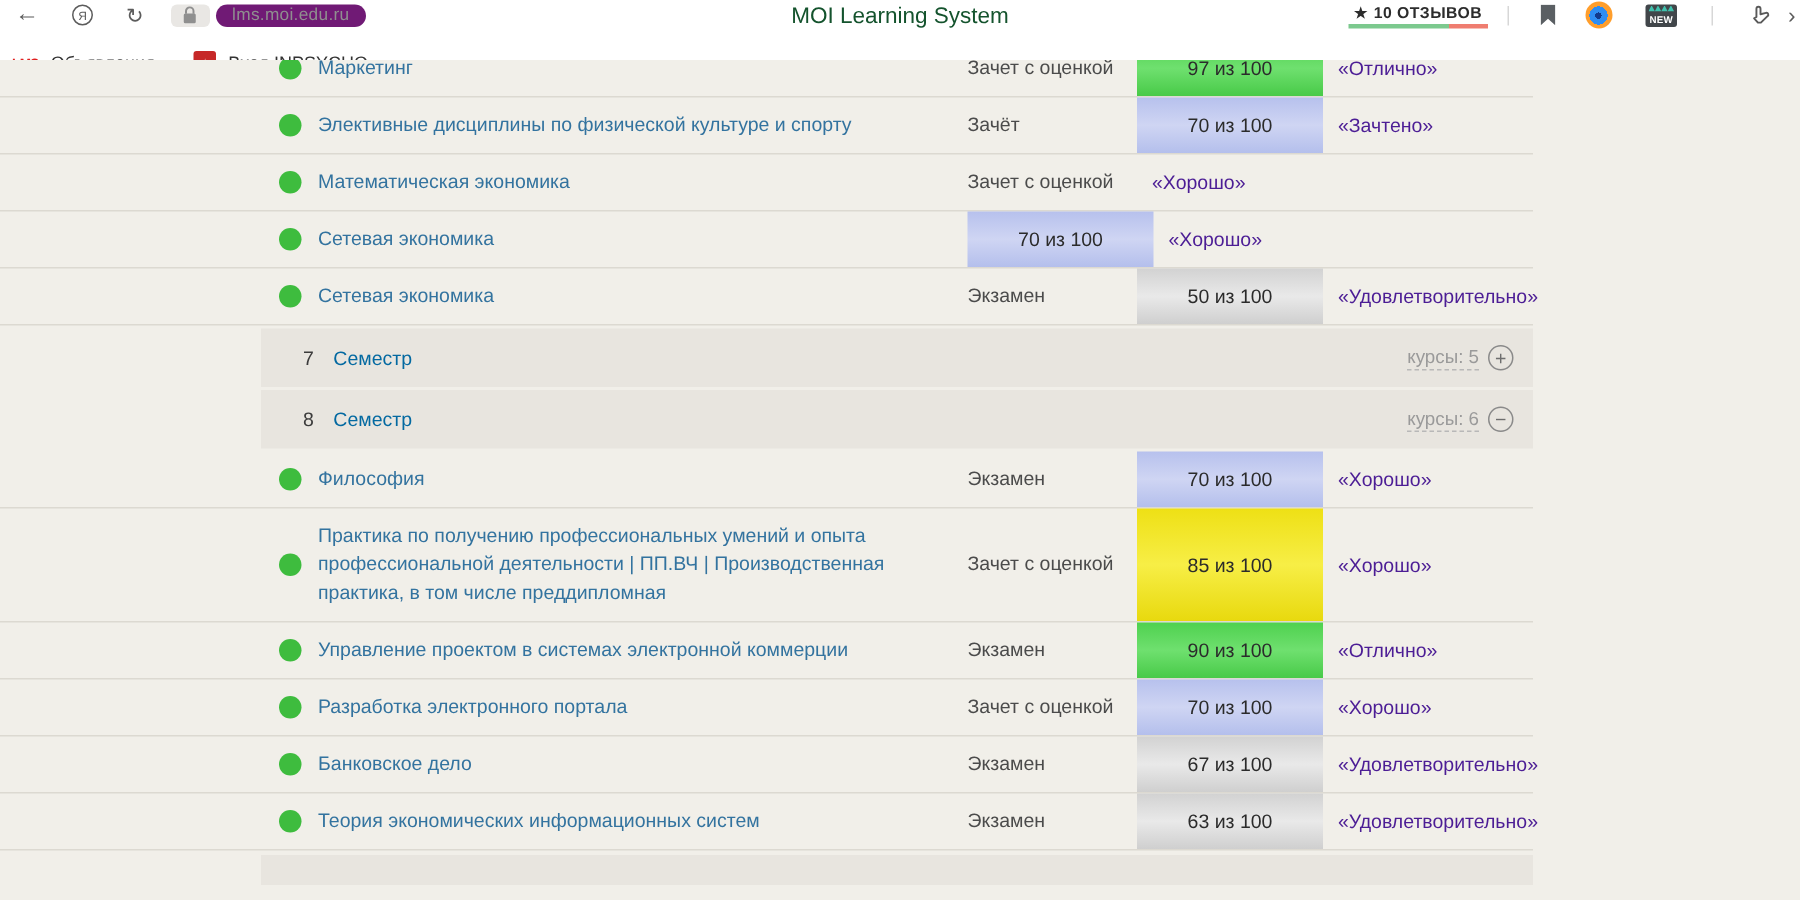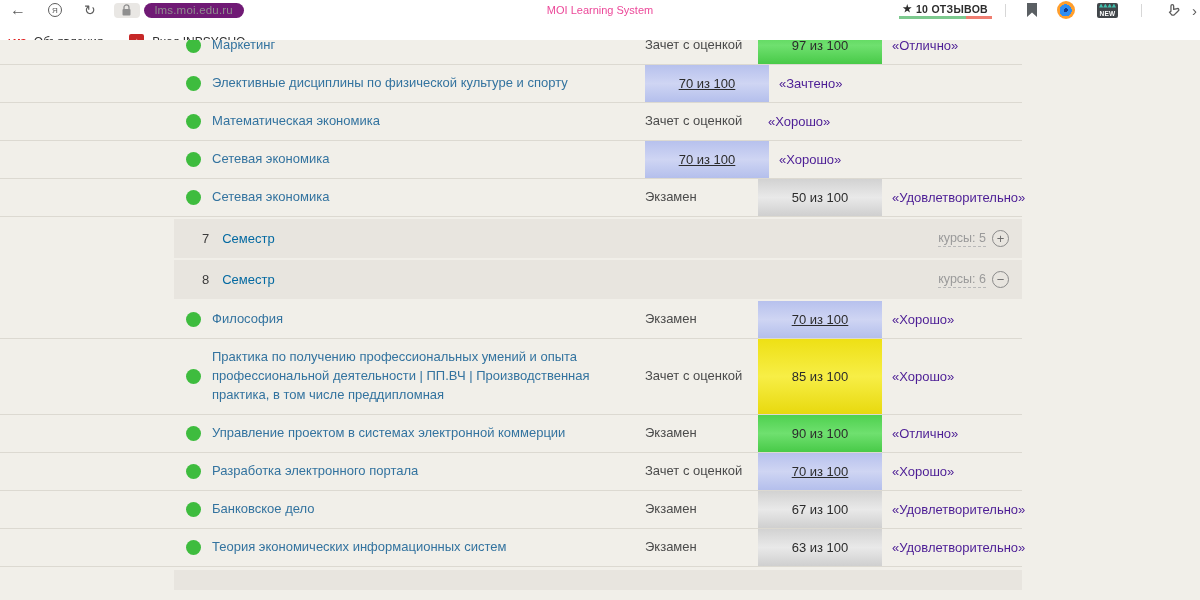--- a/index.html
+++ b/index.html
@@ -9,21 +9,21 @@
   .screen { position:relative; width:1200px; height:600px; background:#fff; overflow:hidden; }
 
   
   .topbar { position:relative; height:20px; background:#fff; display:flex; align-items:center; padding:0 0 0 10px; }
   .nav-ico { color:#5c5c5c; font-size:14px; line-height:1; cursor:pointer; }
   .back-arrow { font-size:16px; margin-right:22px; }
   .ya-circle { width:14px; height:14px; border:1.2px solid #5c5c5c; border-radius:50%; display:flex; align-items:center; justify-content:center; font-size:8px; color:#5c5c5c; margin-right:22px; }
   .refresh { font-size:14px; margin-right:18px; }
   .lock-pill { background:#e9e7e4; border-radius:4px; height:15px; width:26px; display:flex; align-items:center; justify-content:center; margin-right:4px; }
   .url-pill { background:#701a75; border-radius:8px; height:15px; display:flex; align-items:center; padding:0 11px; color:#8f8f8f; font-size:11.5px; letter-spacing:.2px;text-align:right; }
-  .tab-title { position:absolute; left:0; right:0; top:0; height:20px; display:flex; align-items:center; justify-content:center; color:#ec4899; font-size:11px; pointer-events:none; }
+  .tab-title { position:absolute; left:0; right:0; top:0; height:20px; display:flex; align-items:center; justify-content:center; color:#14532d; font-size:15px; pointer-events:none; }
   .top-right { margin-left:auto; display:flex; align-items:center; height:20px; }
   .reviews { position:relative; display:flex; align-items:center; gap:4px; color:#2c2c2c; font-size:10.5px; font-weight:bold; letter-spacing:.3px; padding:0 4px 3px 4px; cursor:pointer; }
   .reviews .star { font-size:10px; }
   .reviews-underline { position:absolute; left:0; right:0; bottom:-1px; height:3px; background:linear-gradient(90deg,#7cc98e 0 72%,#ef7d70 72%); }
   .vsep { width:1px; height:13px; background:#d7d7d7; margin:0 13px; }
   .ribbon-ico { width:10px; height:14px; background:#5a5f63; clip-path:polygon(0 0,100% 0,100% 100%,50% 68%,0 100%); cursor:pointer; margin:0 8px; }
   .ext-circle { width:18px; height:18px; border-radius:50%; margin:0 12px;
      background:radial-gradient(circle at 48% 52%, #123a8c 0 16%, #2e8df2 16% 46%, #ff9e2c 46% 76%, #ff5a36 76% 100%); cursor:pointer; }
   .new-badge { position:relative; width:21px; height:15px; background:#41464a; border-radius:2px; margin:0 10px; cursor:pointer; }
   .new-badge .crown { position:absolute; top:1px; left:2px; right:2px; height:4px; background:#3fc1ad; clip-path:polygon(0 100%,12% 0,25% 100%,37% 0,50% 100%,63% 0,75% 100%,88% 0,100% 100%); }
@@ -46,21 +46,21 @@
   .row { display:flex; align-items:stretch; width:1022px; border-bottom:1px solid #dcd9d1; min-height:38px; }
   .cell-dot { width:212px; flex:none; display:flex; align-items:center; }
   .dot { width:15px; height:15px; border-radius:50%; background:#3ebc3e; margin-left:186px; }
   .cell-course { width:433px; flex:none; display:flex; align-items:center; padding:9px 20px 9px 0; font-size:13px; line-height:1.45; color:#33739f; cursor:pointer; }
   .cell-type { width:113px; flex:none; display:flex; align-items:center; padding:9px 0; font-size:13px; line-height:1.45; color:#4b4b4b; }
   .cell-score { width:124px; flex:none; display:flex; align-items:center; justify-content:center; font-size:13px; color:#2b2b2b; }
   .cell-grade { flex:1; display:flex; align-items:center; padding-left:10px; font-size:13px; color:#4c1d95; }
 
   .score-green  { background:linear-gradient(180deg,#4fd14f 0%,#6fe06f 50%,#48ca48 100%); }
   .score-yellow { background:linear-gradient(180deg,#eee015 0%,#f7ee46 50%,#e8d90e 100%); }
-  .score-blue   { background:linear-gradient(180deg,#b7c1ed 0%,#cfd5f3 50%,#b4bfec 100%);text-decoration:underline; }
+  .score-blue   { background:linear-gradient(180deg,#b7c1ed 0%,#cfd5f3 50%,#b4bfec 100%); }
   .score-gray   { background:linear-gradient(180deg,#d2d2d2 0%,#e9e9e9 50%,#cfcfcf 100%); }
 
   .sem-row { display:flex; align-items:center; margin:2px 0 2px 174px; width:848px; height:39px; background:#e8e5df; }
   .sem-number { margin-left:28px; font-size:13px; color:#3c3c3c; }
   .sem-label { margin-left:13px; font-size:13px; color:#0369a1; }
   .sem-right { margin-left:auto; display:flex; align-items:center; }
   .sem-courses { font-size:12.5px; color:#9a9a9a; border-bottom:1px dashed #b8b8b8; padding-bottom:1px; cursor:pointer; }
   .sem-toggle { width:17px; height:17px; border:1.4px solid #8a8a8a; border-radius:50%; color:#6e6e6e; display:flex; align-items:center; justify-content:center; font-size:13px; line-height:1; margin:0 13px 0 6px; cursor:pointer; }
 
   .footer-bar { margin:3px 0 0 174px; width:848px; height:20px; background:#e8e5df; }
@@ -127,20 +127,21 @@
     <div class="cell-course">Маркетинг</div>
     <div class="cell-type">Зачет с оценкой</div>
     <div class="cell-score score-green">97 из 100</div>
     <div class="cell-grade">«Отлично»</div>
   </div>
         <div class="row">
     <div class="cell-dot">
       <span class="dot"></span>
     </div>
     <div class="cell-course">Элективные дисциплины по физической культуре и спорту</div>
+    <div class="cell-type">Зачёт</div>
     <div class="cell-score score-blue">70 из 100</div>
     <div class="cell-grade">«Зачтено»</div>
   </div>
         <div class="row">
     <div class="cell-dot">
       <span class="dot"></span>
     </div>
     <div class="cell-course">Математическая экономика</div>
     <div class="cell-type">Зачет с оценкой</div>
     <div class="cell-grade">«Хорошо»</div>

